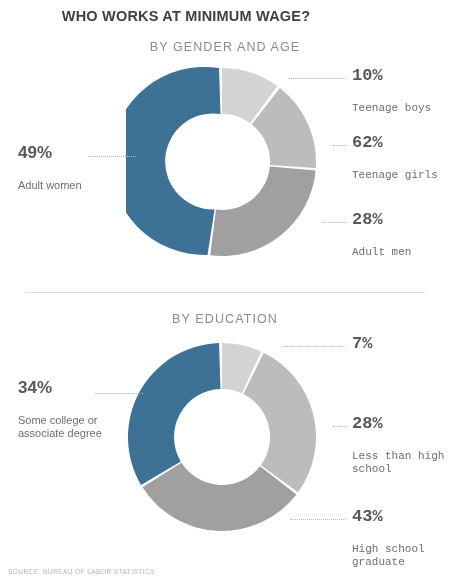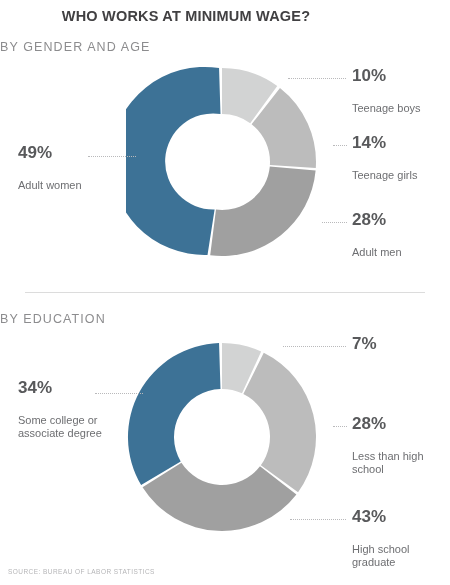--- a/index.html
+++ b/index.html
@@ -32,21 +32,21 @@
     font-size: 14.5px;
     font-weight: bold;
     letter-spacing: 0.2px;
     color: #414042;
   }
 
   .panel-title {
     position: absolute;
     left: 0;
     width: 450px;
-    text-align: left;
+    text-align: center;
     font-size: 12.5px;
     letter-spacing: 1.1px;
     color: #8c8c8e;
   }
   .panel-title.gender { top: 40px; }
   .panel-title.education { top: 312px; }
 
   .divider {
     position: absolute;
     left: 25px;
@@ -85,21 +85,21 @@
     font-weight: bold;
     color: #58595b;
     display: block;
   }
   .callout .desc {
     font-size: 11px;
     color: #6d6e71;
     display: block;
     margin-top: 16px;
   }
-  .callout.right { text-align: left; }
+  .callout.right { text-align: left; font-family: Liberation Mono, monospace; }
   .callout.left  { text-align: left; }
 
   
   .leader {
     position: absolute;
     height: 1px;
     border-top: 1px dotted #b9b9bb;
   }
 
   
@@ -151,21 +151,21 @@
   <div class="leader l1-boys"></div>
   <div class="leader l1-girls"></div>
   <div class="leader l1-men"></div>
   <div class="leader l1-women"></div>
 
   <div class="callout right c1-boys">
     <span class="pct">10%</span>
     <span class="desc">Teenage boys</span>
   </div>
   <div class="callout right c1-girls">
-    <span class="pct">14%</span>
+    <span class="pct">62%</span>
     <span class="desc">Teenage girls</span>
   </div>
   <div class="callout right c1-men">
     <span class="pct">28%</span>
     <span class="desc">Adult men</span>
   </div>
   <div class="callout left c1-women">
     <span class="pct">49%</span>
     <span class="desc">Adult women</span>
   </div>

